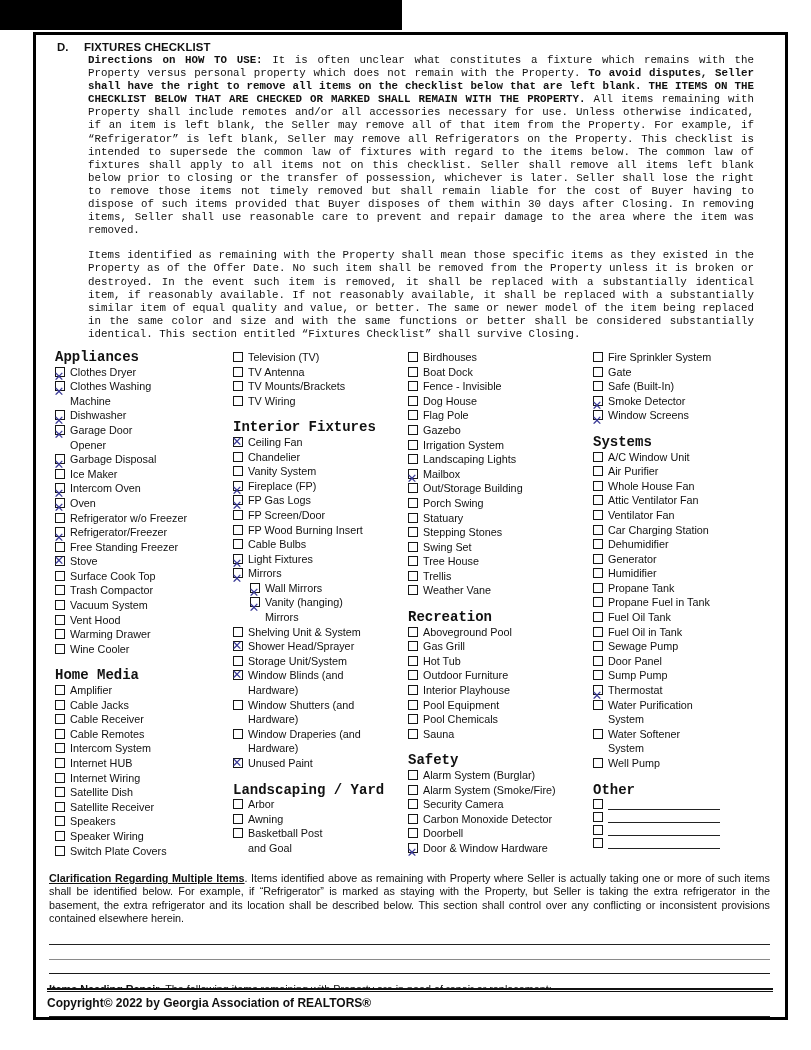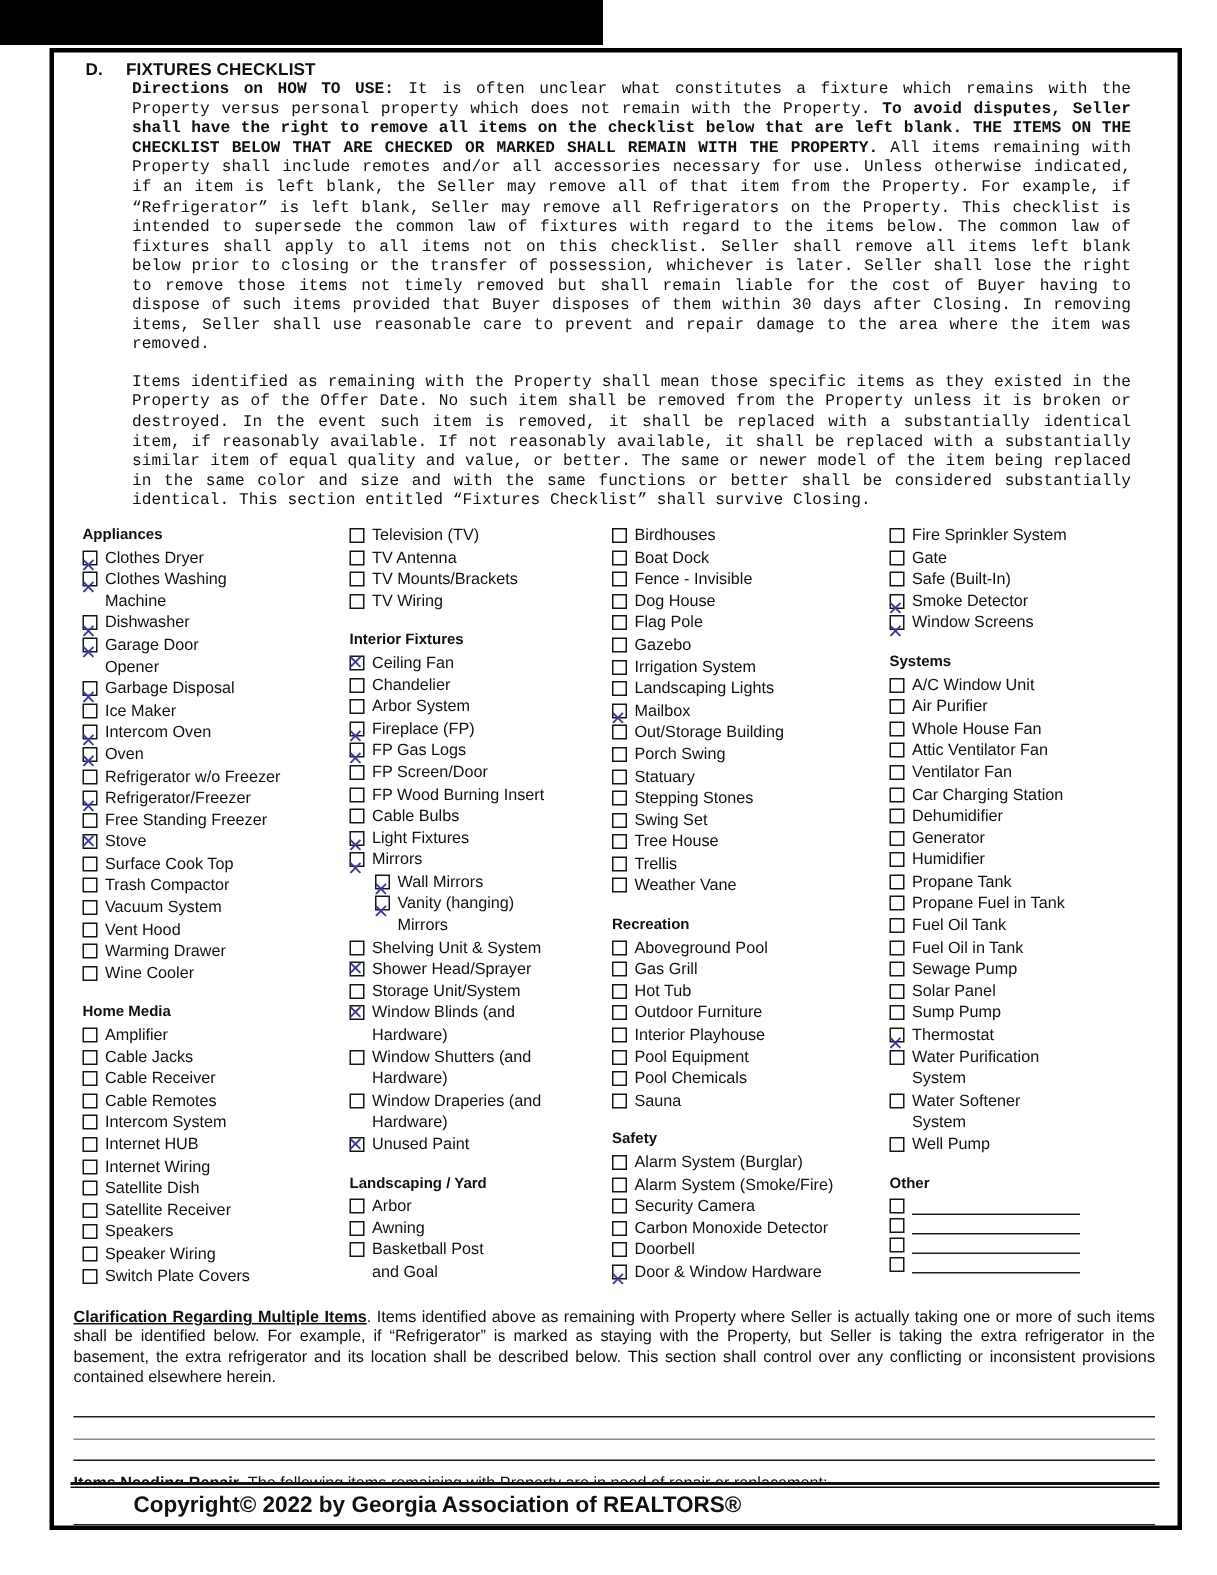--- a/index.html
+++ b/index.html
@@ -16,21 +16,21 @@
   .para { margin-left:40px; margin-right:18px; font-size:10.8px; line-height:13.1px; text-align:justify;font-family:Liberation Mono, monospace; }
   .para.p2 { margin-top:12px; }
 
   .checklist { display:flex; margin-left:7px; margin-top:9px; }
   .col { flex:none; }
   .col:nth-child(1){ width:178px; }
   .col:nth-child(2){ width:175px; }
   .col:nth-child(3){ width:185px; }
   .col:nth-child(4){ width:165px; }
 
-  .col-header { font-weight:700; font-size:10px; line-height:14.6px; }
+  .col-header { font-weight:700; font-size:14px; line-height:14.6px;font-family:Liberation Mono, monospace; }
   .gap { height:12px; }
   .item { display:flex; align-items:flex-start; font-size:10.8px; line-height:14.6px; padding-right:6px; }
   .item.sub { margin-left:17px; }
   .lbl { white-space:pre-line; }
   .cb { position:relative; flex:none; width:10px; height:10px; border:1.4px solid #161616; margin:2px 5px 0 0; background:#fff; }
   .mark { position:absolute; left:-2.5px; font-size:13px; line-height:12px; font-weight:700; color:var(--mark,#3a3a96); }
   .mark.in  { top:-2px; }
   .mark.low { top:3.5px; }
   .blankline { display:inline-block; width:112px; height:12px; border-bottom:1.3px solid #222; margin-top:1px; }
 
@@ -39,21 +39,21 @@
   .bpara .title { font-weight:700; text-decoration:underline; }
   .fills { margin-top:6px; }
   .fill-line { height:14.5px; }
   .fill-line.f1 { border-bottom:1.6px solid #222; }
   .fill-line.f2 { border-bottom:1.1px solid #8a8a8a; }
   .fill-line.f3 { border-bottom:1.9px solid #1a1a1a; }
   .repair { margin-top:9px; }
 
   .footer-wrap { position:absolute; left:11px; right:12px; bottom:4px; background:#fff; }
   .double-rule { height:4px; border-top:2.2px solid #111; border-bottom:1.6px solid #111; margin-bottom:5px; }
-  .footer { display:flex; justify-content:space-between; font-weight:700; font-size:15px; line-height:13px; padding-bottom:3px;margin-left:42px; }
+  .footer { display:flex; justify-content:space-between; font-weight:700; font-size:12px; line-height:13px; padding-bottom:3px; }
 </style>
 </head>
 <body>
 
 <div id="canvas">
 
   <div class="redaction"></div>
 
   <div class="frame">
 
@@ -236,21 +236,21 @@
               <span class="mark in">✕</span>
             </span>
             <span class="lbl">Ceiling Fan</span>
           </div>
           <div class="item">
             <span class="cb"></span>
             <span class="lbl">Chandelier</span>
           </div>
           <div class="item">
             <span class="cb"></span>
-            <span class="lbl">Arbor System</span>
+            <span class="lbl">Vanity System</span>
           </div>
           <div class="item">
             <span class="cb">
               <span class="mark low">✕</span>
             </span>
             <span class="lbl">Fireplace (FP)</span>
           </div>
           <div class="item">
             <span class="cb">
               <span class="mark low">✕</span>
@@ -559,21 +559,21 @@
           <div class="item">
             <span class="cb"></span>
             <span class="lbl">Fuel Oil in Tank</span>
           </div>
           <div class="item">
             <span class="cb"></span>
             <span class="lbl">Sewage Pump</span>
           </div>
           <div class="item">
             <span class="cb"></span>
-            <span class="lbl">Solar Panel</span>
+            <span class="lbl">Door Panel</span>
           </div>
           <div class="item">
             <span class="cb"></span>
             <span class="lbl">Sump Pump</span>
           </div>
           <div class="item">
             <span class="cb">
               <span class="mark low">✕</span>
             </span>
             <span class="lbl">Thermostat</span>

